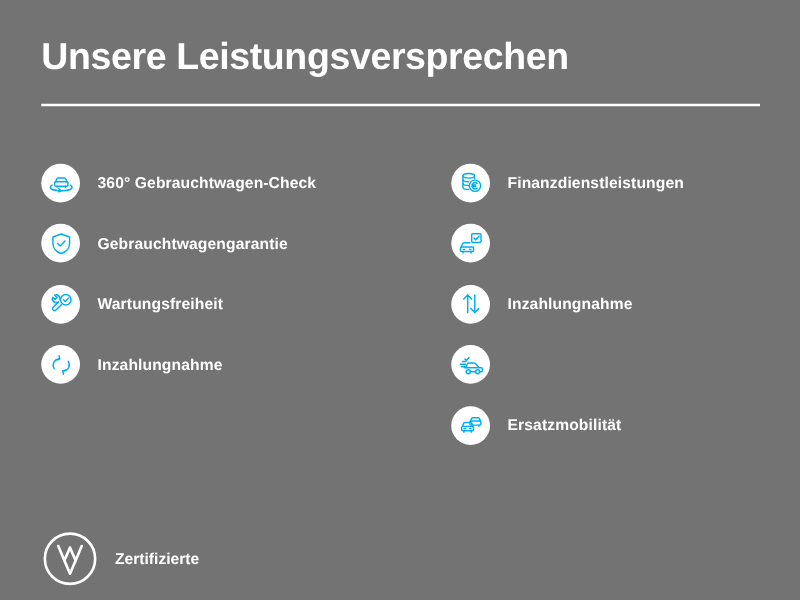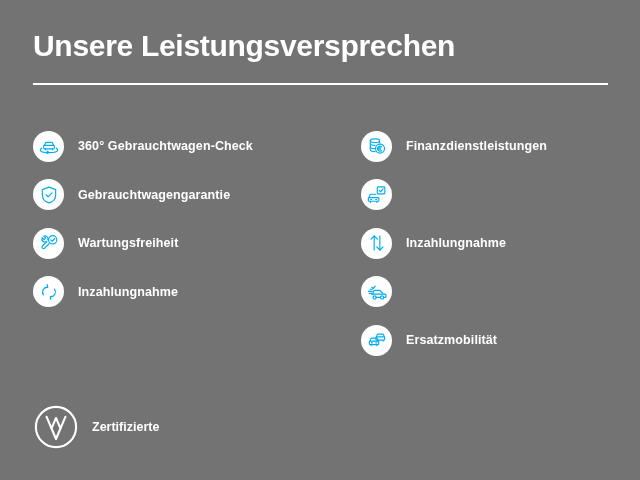--- a/index.html
+++ b/index.html
@@ -88,21 +88,21 @@
     font-size: 12.5px;
     font-weight: bold;
     letter-spacing: 0.1px;
     white-space: nowrap;
   }
 
   
   .brand {
     position: absolute;
     left: 33px;
-    top: 404px;
+    top: 424px;
     display: flex;
     flex-direction: row;
     align-items: center;
     gap: 13px;
   }
   .vw-logo {
     flex: 0 0 auto;
     width: 46px;
     height: 46px;
   }

